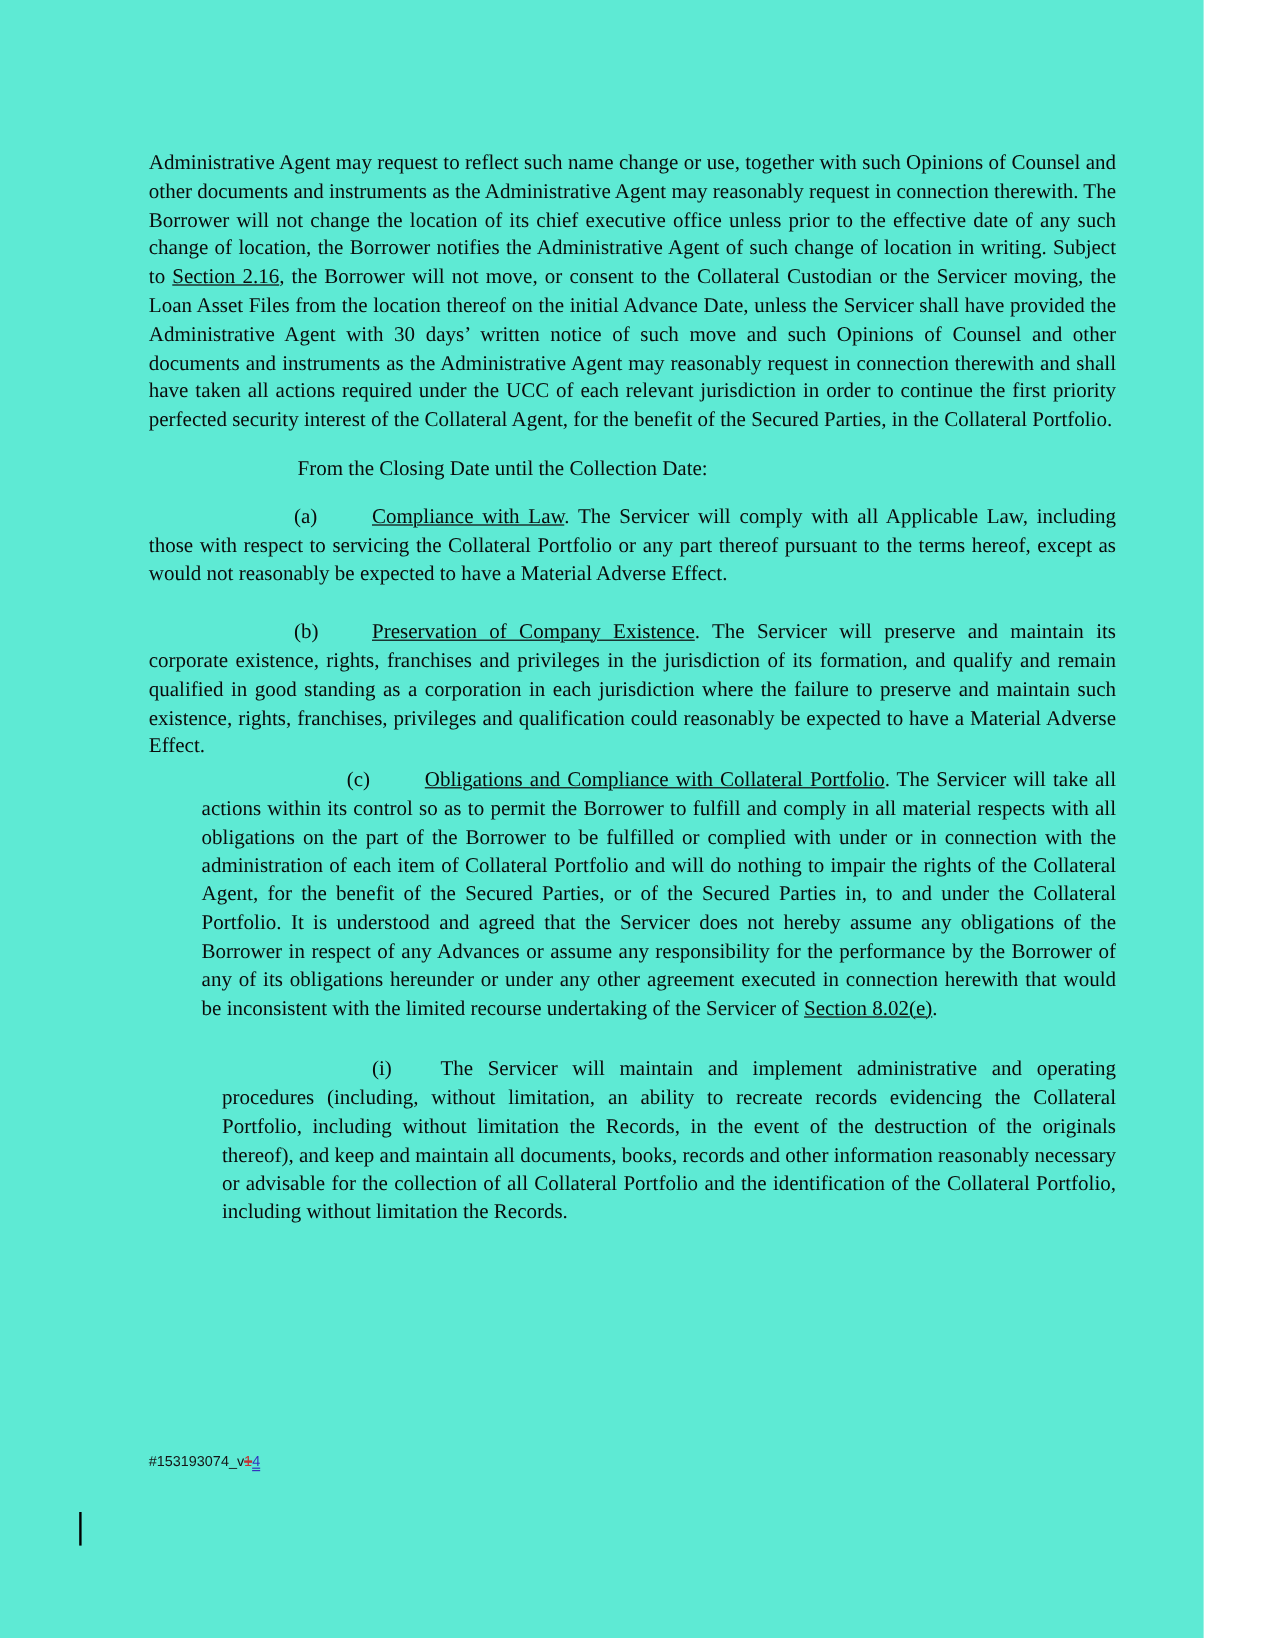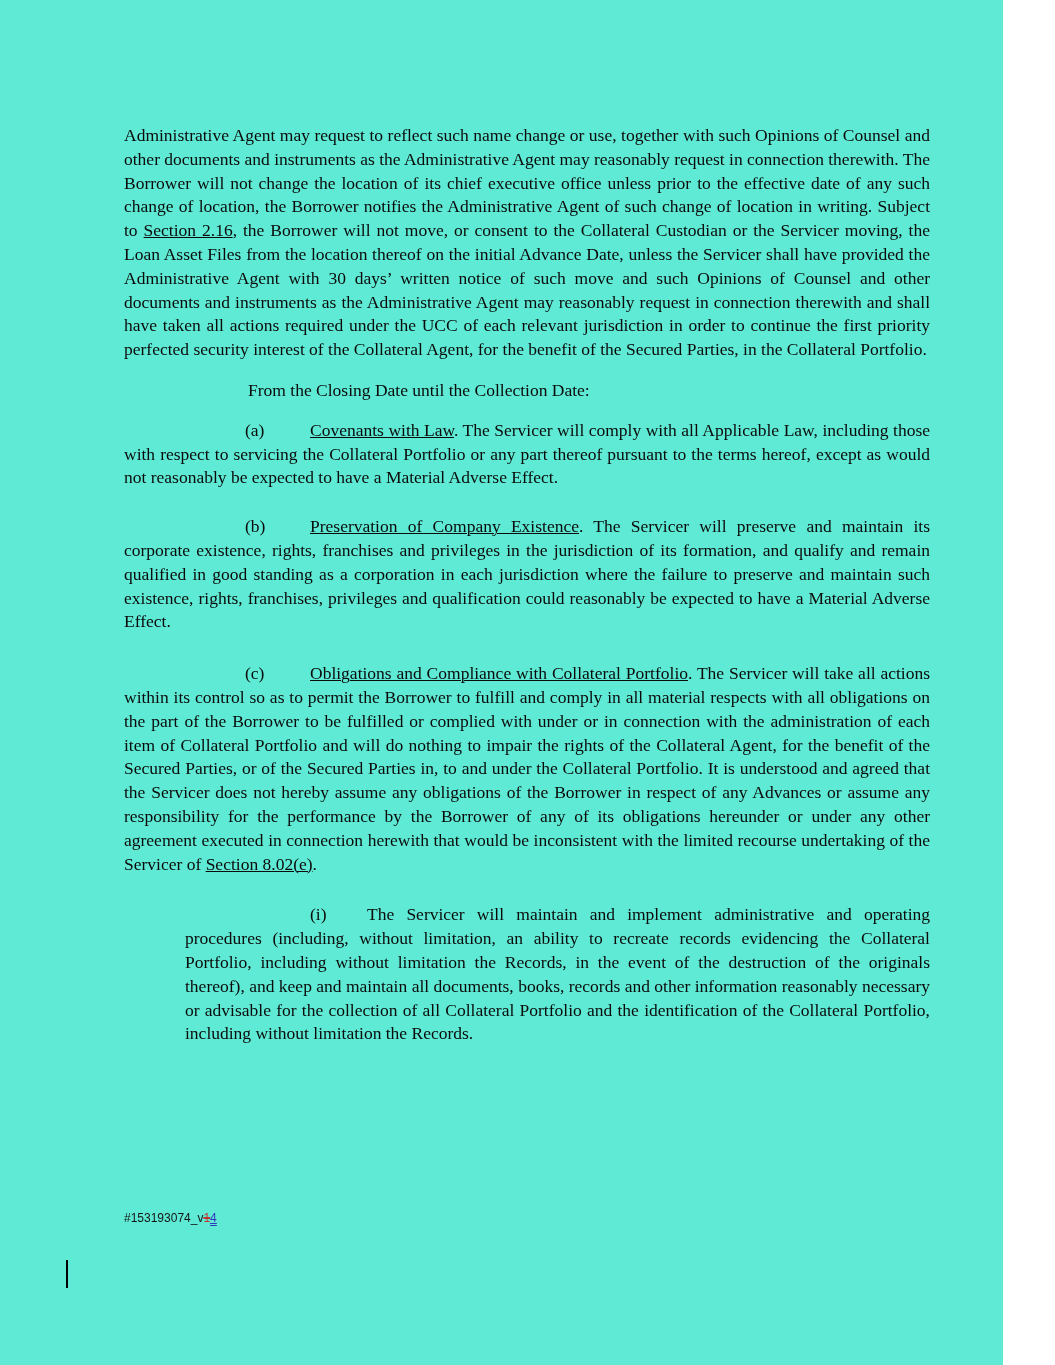--- a/index.html
+++ b/index.html
@@ -21,22 +21,22 @@
     width: 806px;
     text-align: justify;
   }
   p.para { margin: 0; }
   p.p-continuation { margin-bottom: 12px; }
   p.section-line { text-indent: 51px; margin-bottom: 27px; }
   .sec-num { display: inline-block; width: 162px; text-indent: 0; }
   p.intro { text-indent: 124px; margin-bottom: 16px; margin-top: 17px; }
   p.item { text-indent: 121px; }
   p.item-a { margin-bottom: 25px; }
-  p.item-b { margin-bottom: 28px; }
-  p.item-c { margin-bottom: 27px; }
+  p.item-b { margin-bottom: 4px; }
+  p.item-c { margin-bottom: 27px; margin-left: 44px; }
   p.item-d { margin-bottom: 19px; }
   .item-label { display: inline-block; width: 65px; text-indent: 0; }
   p.sub-item { margin-left: 61px; text-indent: 125px; }
   .sub-label { display: inline-block; width: 57px; text-indent: 0; }
   .u { text-decoration: underline; text-decoration-thickness: 1px; }
   .footer-doc-id {
     position: absolute;
     left: 124px;
     top: 1210px;
     font-family: "Liberation Sans", "DejaVu Sans", sans-serif;
@@ -68,21 +68,21 @@
 <body>
 
 <div class="page">
   <main class="content">
 
     <p class="para p-continuation"><span>Administrative Agent may request to reflect such name change or use, together with such Opinions of Counsel and other documents and instruments as the Administrative Agent may reasonably request in connection therewith.  The Borrower will not change the location of its chief executive office unless prior to the effective date of any such change of location, the Borrower notifies the Administrative Agent of such change of location in writing.  Subject to </span><span class="u">Section 2.16</span><span>, the Borrower will not move, or consent to the Collateral Custodian or the Servicer moving, the Loan Asset Files from the location thereof on the initial Advance Date, unless the Servicer shall have provided the Administrative Agent with 30 days’ written notice of such move and such Opinions of Counsel and other documents and instruments as the Administrative Agent may reasonably request in connection therewith and shall have taken all actions required under the UCC of each relevant jurisdiction in order to continue the first priority perfected security interest of the Collateral Agent, for the benefit of the Secured Parties, in the Collateral Portfolio.</span></p>
 
 
     <p class="para intro">From the Closing Date until the Collection Date:</p>
 
-    <p class="para item item-a"><span class="item-label">(a)</span><span class="u">Covenants with Law</span><span>.  The Servicer will comply with all Applicable Law, including those with respect to servicing the Collateral Portfolio or any part thereof pursuant to the terms hereof, except as would not reasonably be expected to have a Material Adverse Effect.</span></p>
+    <p class="para item item-a"><span class="item-label">(a)</span><span class="u">Compliance with Law</span><span>.  The Servicer will comply with all Applicable Law, including those with respect to servicing the Collateral Portfolio or any part thereof pursuant to the terms hereof, except as would not reasonably be expected to have a Material Adverse Effect.</span></p>
 
     <p class="para item item-b"><span class="item-label">(b)</span><span class="u">Preservation of Company Existence</span><span>.  The Servicer will preserve and maintain its corporate existence, rights, franchises and privileges in the jurisdiction of its formation, and qualify and remain qualified in good standing as a corporation in each jurisdiction where the failure to preserve and maintain such existence, rights, franchises, privileges and qualification could reasonably be expected to have a Material Adverse Effect.</span></p>
 
     <p class="para item item-c"><span class="item-label">(c)</span><span class="u">Obligations and Compliance with Collateral Portfolio</span><span>.  The Servicer will take all actions within its control so as to permit the Borrower to fulfill and comply in all material respects with all obligations on the part of the Borrower to be fulfilled or complied with under or in connection with the administration of each item of Collateral Portfolio and will do nothing to impair the rights of the Collateral Agent, for the benefit of the Secured Parties, or of the Secured Parties in, to and under the Collateral Portfolio.  It is understood and agreed that the Servicer does not hereby assume any obligations of the Borrower in respect of any Advances or assume any responsibility for the performance by the Borrower of any of its obligations hereunder or under any other agreement executed in connection herewith that would be inconsistent with the limited recourse undertaking of the Servicer of </span><span class="u">Section 8.02(e)</span><span>.</span></p>
 
 
     <p class="para sub-item"><span class="sub-label">(i)</span><span>The Servicer will maintain and implement administrative and operating procedures (including, without limitation, an ability to recreate records evidencing the Collateral Portfolio, including without limitation the Records, in the event of the destruction of the originals thereof), and keep and maintain all documents, books, records and other information reasonably necessary or advisable for the collection of all Collateral Portfolio and the identification of the Collateral Portfolio, including without limitation the Records.</span></p>
 
   </main>
 

